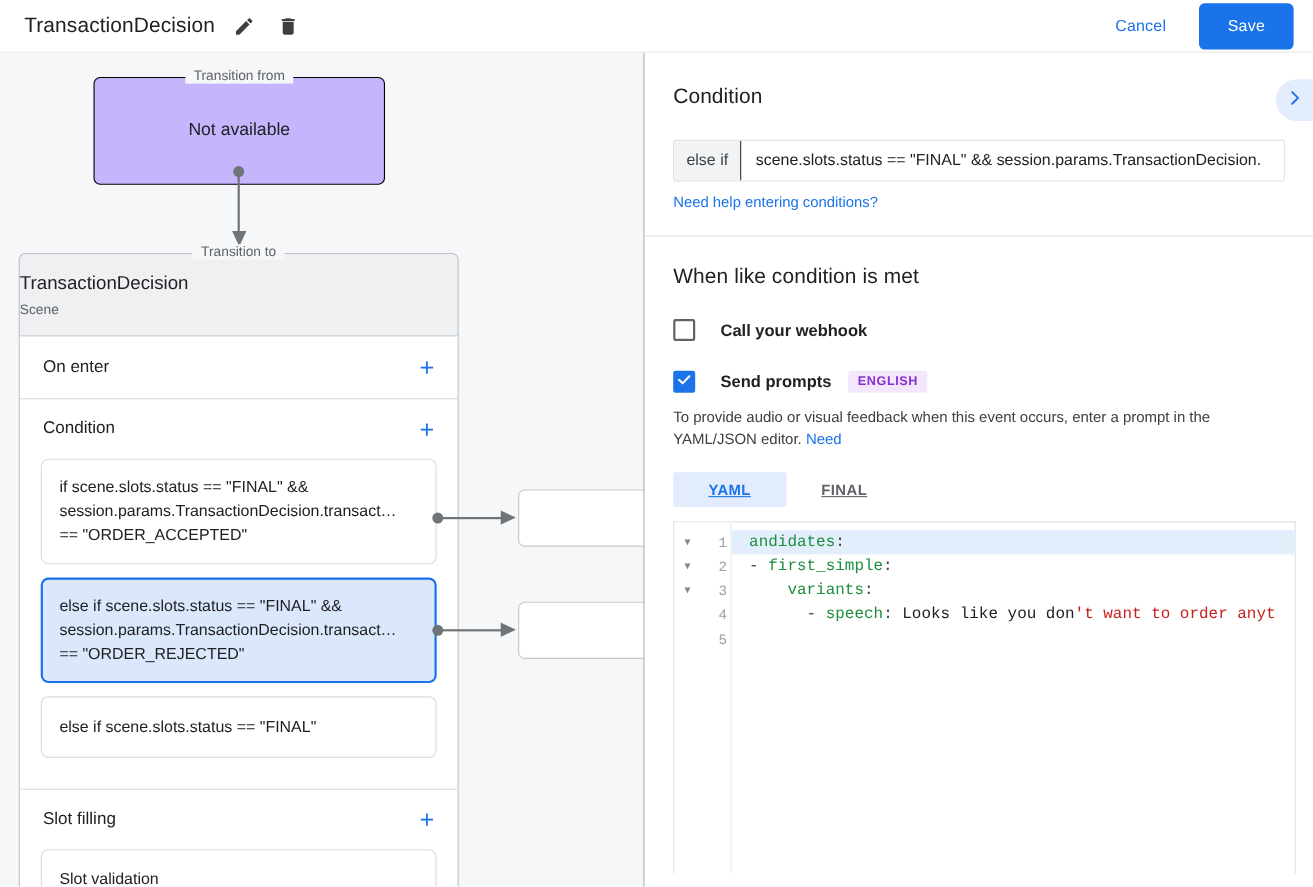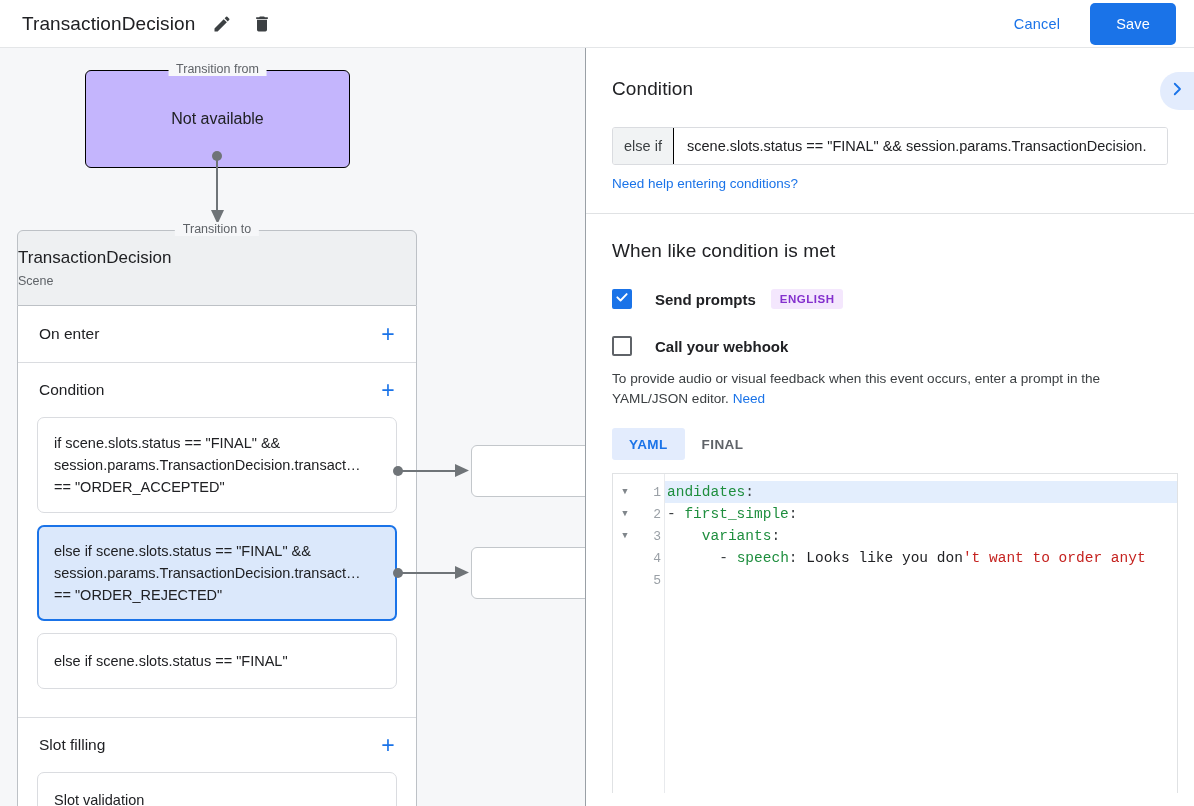--- a/index.html
+++ b/index.html
@@ -183,23 +183,23 @@
     padding: 4px 9px; border-radius: 3px;
   }
   .hint {
     margin-top: 13px; font-size: 13.6px; line-height: 20px; color: #3c4043;
     max-width: 560px;
   }
   .hint a { color: #1a73e8; text-decoration: none; cursor: pointer; }
 
   .tabs { display: flex; margin-top: 19px; }
   .tab {
-    height: 32px; padding: 0 17px; display: flex; align-items: center; justify-content: center;
+    height: 32px; padding: 0 32px; display: flex; align-items: center; justify-content: center;
     font-size: 13.5px; font-weight: bold; letter-spacing: .4px; color: #5f6368;
-    cursor: pointer; border-radius: 3px;
+    cursor: pointer; border-radius: 3px; text-decoration: underline;
   }
   .tab.active { background: #e3ecfd; color: #1a73e8; }
 
   .editor {
     margin-top: 13px; border: 1px solid #e0e2e4; border-bottom: none;
     height: 320px; display: flex; overflow: hidden;
     position: relative;
     width: 566px;
   }
   .gutter {
@@ -215,21 +215,21 @@
   .fold {
     width: 24px; display: flex; align-items: center; justify-content: center;
     color: #80868b; font-size: 9px; cursor: pointer;
   }
   .gnum { width: 26px; text-align: right; padding-right: 2px; }
   .code {
     flex: 1 1 auto; padding-top: 7px; overflow: hidden;
     font-family: "Liberation Mono", monospace; font-size: 14.5px;
     white-space: pre; position: relative;
   }
-  .cline { height: 22px; line-height: 22px; padding-left: 2px; }
+  .cline { height: 22px; line-height: 22px; padding-left: 16px; }
   .cline.hl { background: #e3eefd; }
   .k { color: #1e8e3e; }
   .p { color: #3c4043; }
   .s { color: #202124; }
   .q { color: #c5221f; }
 </style>
 </head>
 <body>
 
 <div class="topbar">
@@ -340,36 +340,36 @@
       <div class="cond-prefix">else if</div>
       <input class="cond-input" type="text" value="scene.slots.status == &quot;FINAL&quot; &amp;&amp; session.params.TransactionDecision." style="">
     </div>
 
     <a class="help-link">Need help entering conditions?</a>
     <div class="panel-sep"></div>
   </div>
 
   <div class="panel-body">
     <div class="panel-h2">When like condition is met</div>
+
+    <div class="check-row">
+      <div class="cbox"></div>
+      <div class="check-label">Call your webhook</div>
+    </div>
 
     <div class="check-row">
       <div class="cbox checked">
         <span>
           <svg width="14" height="14" viewBox="0 0 24 24">
               <path fill="none" stroke="#ffffff" stroke-width="3.2" stroke-linecap="round" stroke-linejoin="round" d="M4 12.5l5.5 5.5L20 7"></path>
             </svg>
         </span>
       </div>
       <div class="check-label">Send prompts</div>
       <div class="lang-badge">ENGLISH</div>
-    </div>
-
-    <div class="check-row">
-      <div class="cbox"></div>
-      <div class="check-label">Call your webhook</div>
     </div>
 
     <div class="hint">
       <span>To provide audio or visual feedback when this event occurs, enter a prompt in the YAML/JSON editor. </span><a>Need</a>
     </div>
 
     <div class="tabs">
       <div class="tab active">YAML</div>
       <div class="tab">FINAL</div>
     </div>

